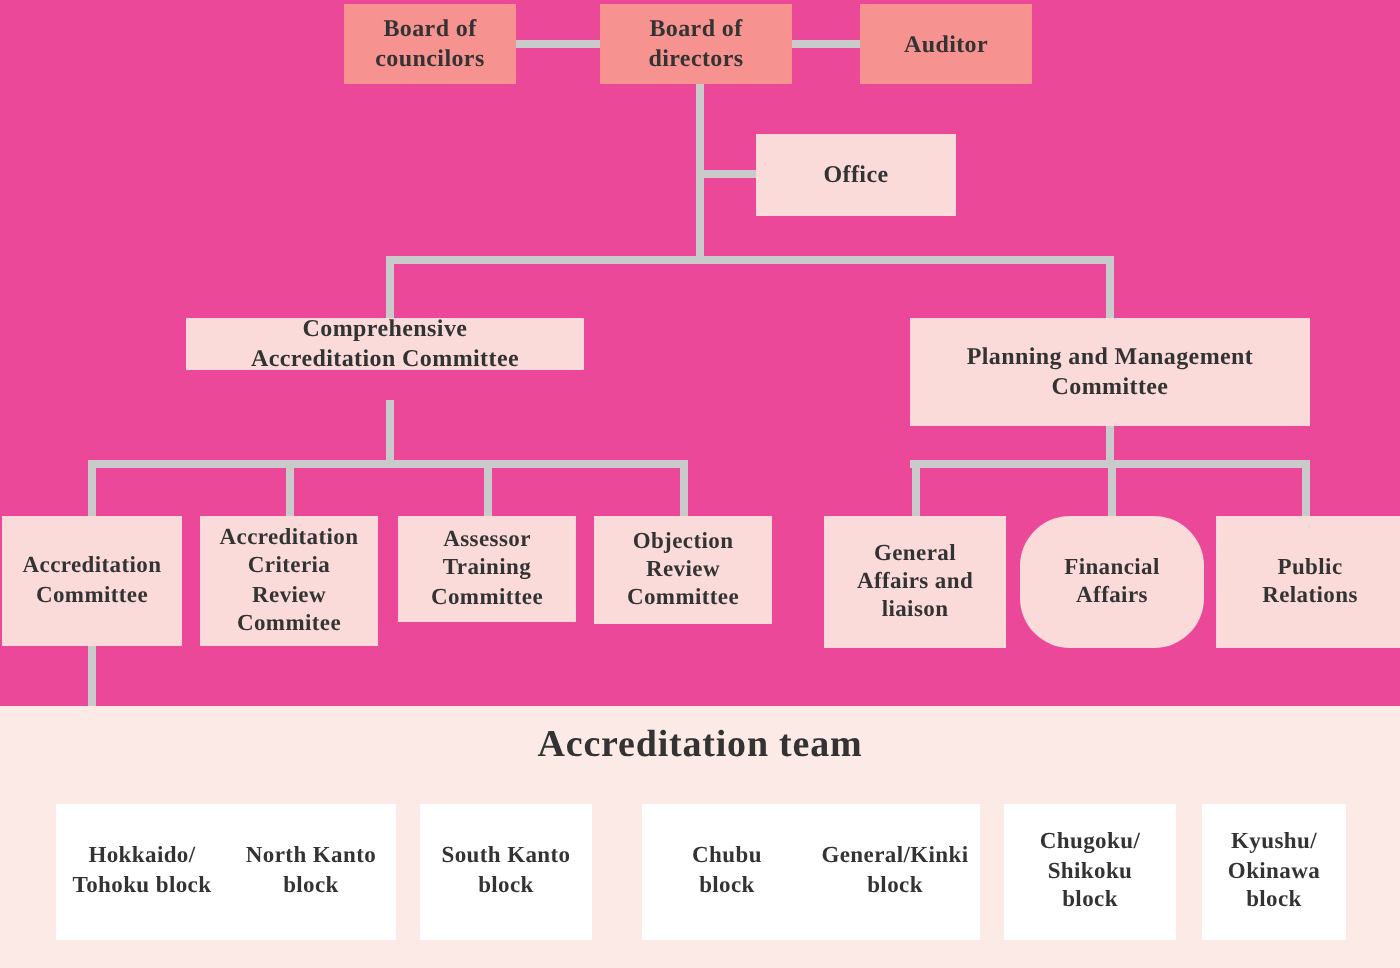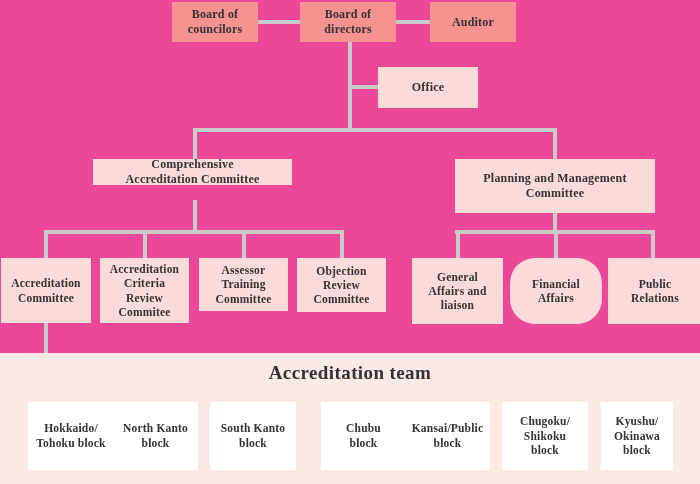--- a/index.html
+++ b/index.html
@@ -99,21 +99,21 @@
   <div class="band-title">Accreditation team</div>
 
   <div class="team-box" style="left:13px;width:86px;margin-left:15px;">Hokkaido/
 Tohoku block</div>
   <div class="team-box" style="left:113px;width:85px;">North Kanto
 block</div>
   <div class="team-box" style="left:210px;width:86px;">South Kanto
 block</div>
   <div class="team-box" style="left:321px;width:85px;">Chubu
 block</div>
-  <div class="team-box" style="left:405px;width:85px;">Kansai/Public
+  <div class="team-box" style="left:405px;width:85px;">General/Kinki
 block</div>
   <div class="team-box" style="left:502px;width:86px;">Chugoku/
 Shikoku
 block</div>
   <div class="team-box" style="left:601px;width:72px;">Kyushu/
 Okinawa
 block</div>
 
 </div>
 

